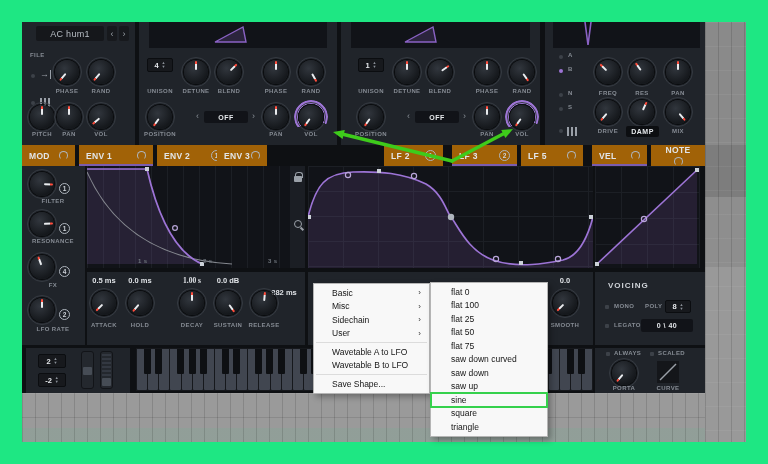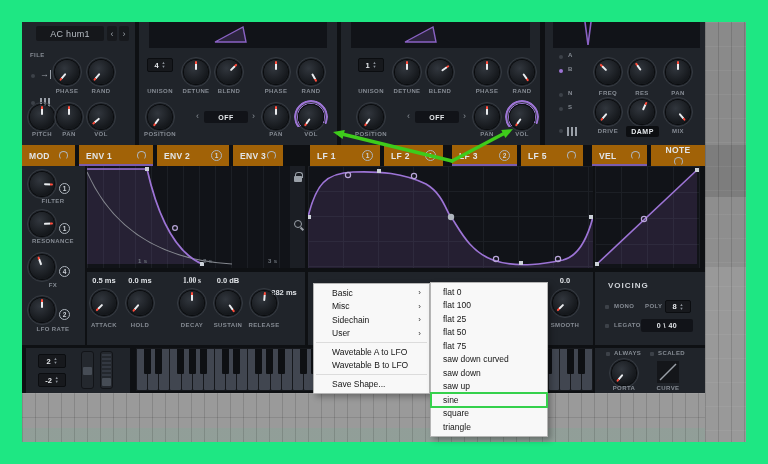--- a/index.html
+++ b/index.html
@@ -30,21 +30,21 @@
 .namebox{position:absolute;background:#15171b;border-radius:2px;color:#b7bdc4;font-size:9px;display:flex;align-items:center;justify-content:center;letter-spacing:.3px;}
 .lock{position:absolute;width:8px;height:6px;background:#9aa0a8;border-radius:1px;}
 .lock::before{content:'';position:absolute;left:1px;top:-4px;width:6px;height:5px;border:1.3px solid #9aa0a8;border-bottom:none;border-radius:3px 3px 0 0;}
 .mag{position:absolute;width:8px;height:8px;border:1.4px solid #9aa0a8;border-radius:50%;}
 .mag::after{content:'';position:absolute;width:1.6px;height:4px;background:#9aa0a8;left:6px;top:5.5px;transform:rotate(-45deg);}
 .kbdicon{position:absolute;width:12px;height:9px;background:repeating-linear-gradient(to right,#9aa0a8 0 2px,transparent 2px 4px);}
 .skipicon{position:absolute;color:#9aa0a8;font-size:9px;border-right:1.6px solid #9aa0a8;padding-right:1px;line-height:9px;}
 .menu{position:absolute;background:#f8f8f8;border:1px solid #b5b5b5;box-shadow:3px 3px 6px rgba(0,0,0,.3);z-index:50;padding:2px 0;}
 .mi{height:13.5px;display:flex;align-items:center;padding:0 8px 0 18px;font-size:8.5px;color:#151515;justify-content:space-between;white-space:nowrap;}
 .mi .ar{font-size:8px;color:#333;}
-.mi2{padding-left:12px;}
+.mi2{padding-left:20px;}
 .msep{height:1px;background:#dcdcdc;margin:2px 2px;}
 .hl{outline:2.2px solid #35d14c;outline-offset:-1px;}
 .daw-right{position:absolute;left:705px;top:22px;width:41px;height:420px;background:repeating-linear-gradient(to right,rgba(0,0,0,.13) 0 1px,transparent 1px 13px),repeating-linear-gradient(to bottom,rgba(255,255,255,.05) 0 1px,transparent 1px 24px),linear-gradient(#8a8a8a 0 123px,#7d7d7d 123px 175px,#8e8e8e 175px 245px,#999 245px 100%);}
 .daw-bottom{position:absolute;left:22px;top:393px;width:683px;height:49px;background:repeating-linear-gradient(to right,rgba(0,0,0,.13) 0 1px,transparent 1px 13px),linear-gradient(rgba(255,255,255,.06) 0 1px,transparent 1px 24px,rgba(0,0,0,.1) 24px 25px,transparent 25px 35px,rgba(80,190,140,.12) 35px 100%),#9a9a9a;}
 .kbd{position:absolute;left:136px;top:348px;width:457px;height:43px;background:#16181c;display:flex;gap:1px;padding:1px;}
 .wk{flex:1;background:#414650;border-radius:0 0 1px 1px;}
 .bk{position:absolute;width:7px;height:25px;background:#0e1013;top:349px;border-radius:0 0 1px 1px;}
 .wheel{position:absolute;width:13px;height:38px;background:#24282e;border:1px solid #121418;border-radius:3px;}
 .whnd{position:absolute;left:1px;right:1px;height:8px;background:#464c55;border-radius:1px;}
 .ribs{position:absolute;left:1px;right:1px;top:2px;bottom:10px;background:repeating-linear-gradient(to bottom,#333841 0 2px,#24282e 2px 4px);}
@@ -246,27 +246,23 @@
     </div>
   <div class="tab" style="left:79px;width:74px;">
       <span class="t">ENV 1</span>
       <span class="arc"></span>
       <span class="u"></span>
     </div>
   <div class="tab" style="left:157px;width:72px;">
       <span class="t">ENV 2</span>
       <span class="badge">1</span>
     </div>
-  <div class="tab" style="left:233px;width:50px;">
+  <div class="tab" style="left:217px;width:50px;">
       <span class="t">ENV 3</span>
       <span class="arc"></span>
-    </div>
-  <div class="tab" style="left:310px;width:70px;">
-      <span class="t">LF 1</span>
-      <span class="badge">1</span>
     </div>
   <div class="tab" style="left:384px;width:59px;">
       <span class="t">LF 2</span>
       <span class="badge">1</span>
     </div>
   <div class="tab" style="left:452px;width:65px;">
       <span class="t">LF 3</span>
       <span class="badge">2</span>
       <span class="u"></span>
     </div>

